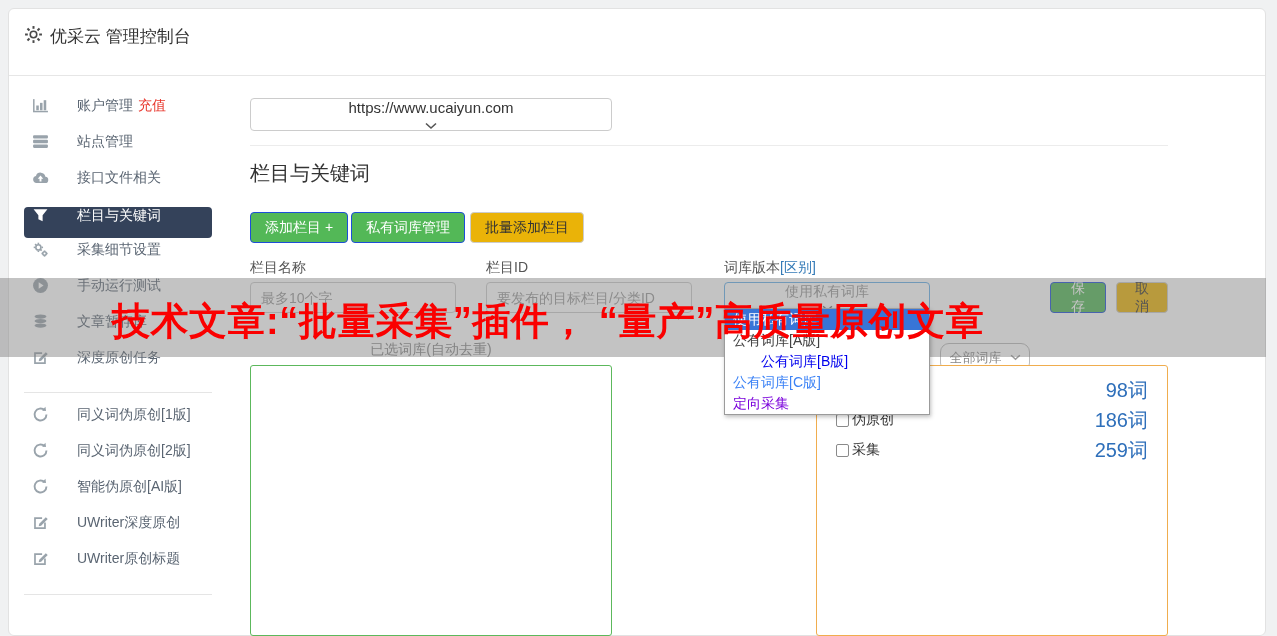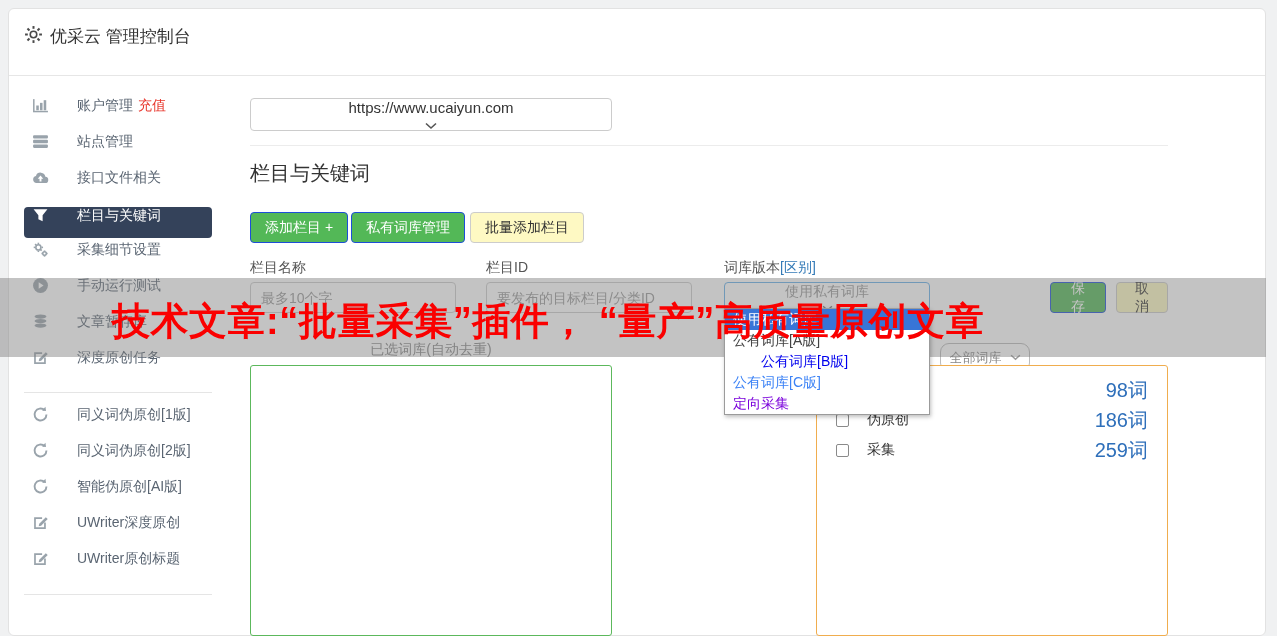--- a/index.html
+++ b/index.html
@@ -25,36 +25,36 @@
 
   
   .select-box { border:1px solid #ccc; border-radius:4px; background:#fff;
     display:flex; align-items:center; justify-content:space-between;
     padding:0 12px; color:#333; font-size:15px; cursor:pointer;flex-direction:column; }
   .main-divider { left:250px; top:145px; width:918px; height:1px; background:#ececec; }
   .section-title { left:250px; top:160px; font-size:20px; color:#333; }
   .btn { height:31px; border-radius:4px; font-size:14px; display:inline-flex;
     align-items:center; justify-content:center; padding:0 14px; cursor:pointer; }
   .btn-green { background:#53b857; color:#fff; border:1px solid #1d4ed8; }
-  .btn-white { background:#fef9c3; color:#333; border:1px solid #ccc; }
+  .btn-white { background:#eab308; color:#333; border:1px solid #ccc; }
   .fld-label { font-size:14px; color:#555; }
   .lnk { color:#337ab7; }
   .inp { border:1px solid #ccc; border-radius:4px; height:31px; width:206px;
     padding:0 10px; font-size:14px; color:#333; font-family:inherit; background:#fff; }
   .inp::placeholder { color:#9a9a9a; }
   .sel-focus { border:1px solid #66afe9; color:#999; width:206px; height:31px; font-size:14px; }
   .caption { color:#8a8a8a; font-size:14px; }
   .box-green { border:1px solid #5cb85c; border-radius:3px; background:#fff; }
   .box-orange { border:1px solid #f0ad4e; border-radius:3px; background:#fff; }
   .mini-select { border:1px solid #bbb; border-radius:9px; background:#fff; color:#888;
     font-size:13px; display:flex; align-items:center; gap:8px; justify-content:center;
     cursor:pointer; }
   .lib-row { left:836px; width:312px; height:30px; display:flex; align-items:center;
     justify-content:space-between; font-size:14px; color:#333; }
-  .lib-left { display:flex; align-items:center; gap:18px; }
+  .lib-left { display:flex; align-items:center; gap:3px; }
   .cbx { width:13px; height:13px; border:1px solid #8a8a8a; border-radius:2px;
     background:#fff; display:inline-block; cursor:pointer; }
   .count { color:#2e6fba; font-size:20px; }
 
   
   .overlay { left:0; top:278px; width:1266px; height:79px;
     background:rgba(125,125,125,0.46); z-index:10; }
   .overlay-text { left:112px; top:296px; z-index:40; color:#fa0000; font-size:38px;
     font-weight:bold; white-space:nowrap; letter-spacing:0.5px; }
   .dd-panel { left:724px; top:308px; width:206px; height:107px; background:#fff;

